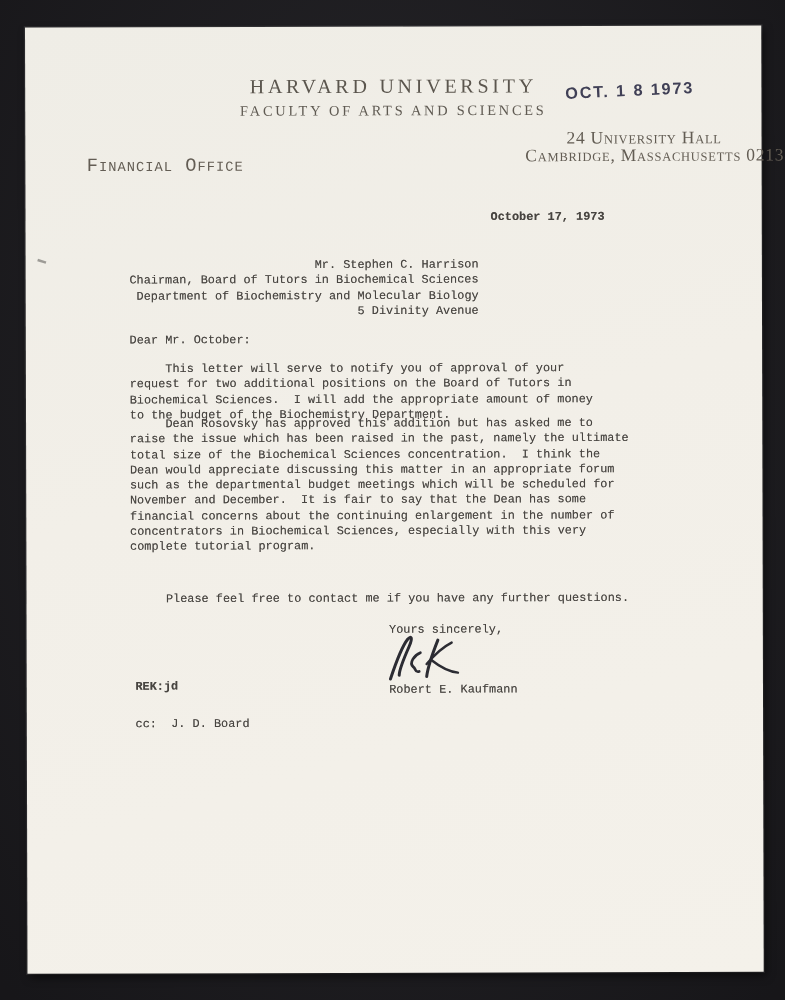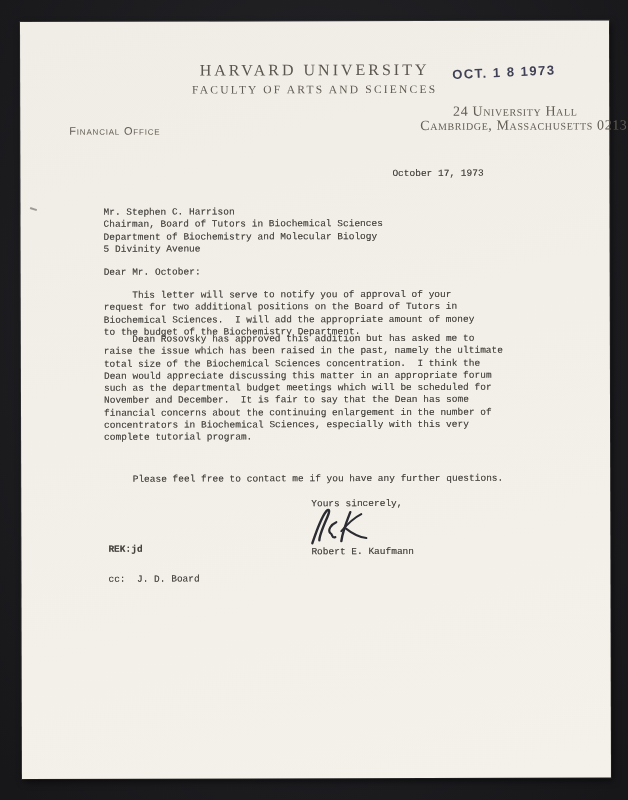--- a/index.html
+++ b/index.html
@@ -37,23 +37,23 @@
   .lh-division {
     left: 0; right: 0; top: 62px;
     text-align: center;
     font-family: "Liberation Serif", serif;
     font-size: 11.5px;
     letter-spacing: 2.2px;
     color: #5f5a52;
   }
   .lh-office {
     left: 49px; top: 103px;
-    font-family: Liberation Sans, sans-serif;
+    font-family: Liberation Mono, monospace;
     font-variant: small-caps;
-    font-size: 11px;
+    font-size: 15px;
     letter-spacing: 0.8px;
     color: #635d54;
   }
   .lh-address {
     left: 400px; top: 84px;
     width: 190px;
     text-align: center;
     font-family: "Liberation Serif", serif;
     font-variant: small-caps;
     font-size: 14px;
@@ -77,22 +77,22 @@
 
   
   .tw {
     font-family: "Liberation Mono", monospace;
     font-size: 9.5px;
     line-height: 12.3px;
     color: #474440;
     white-space: pre;
     text-shadow: 0 0 0.5px rgba(71,68,64,0.55);
   }
-  .date-line      { left: 372px; top: 147px; }
-  .recipient      { left: 83px;  top: 185px; }
+  .date-line      { left: 372px; top: 147px; font-weight: bold; }
+  .recipient      { left: 83px;  top: 185px; text-align: right; }
   .salutation     { left: 83px;  top: 245px; }
   .para-1         { left: 83px;  top: 268px; }
   .para-2         { left: 83px;  top: 312px; }
   .para-3         { left: 83px;  top: 452px; }
   .valediction    { left: 290px; top: 477px; text-align: right; }
   .signed-name    { left: 290px; top: 525px; }
   .ref-initials   { left: 87px;  top: 522px; font-weight: bold; }
   .cc-line        { left: 87px;  top: 552px; }
 
   .signature-svg  { left: 283px; top: 486px; }

